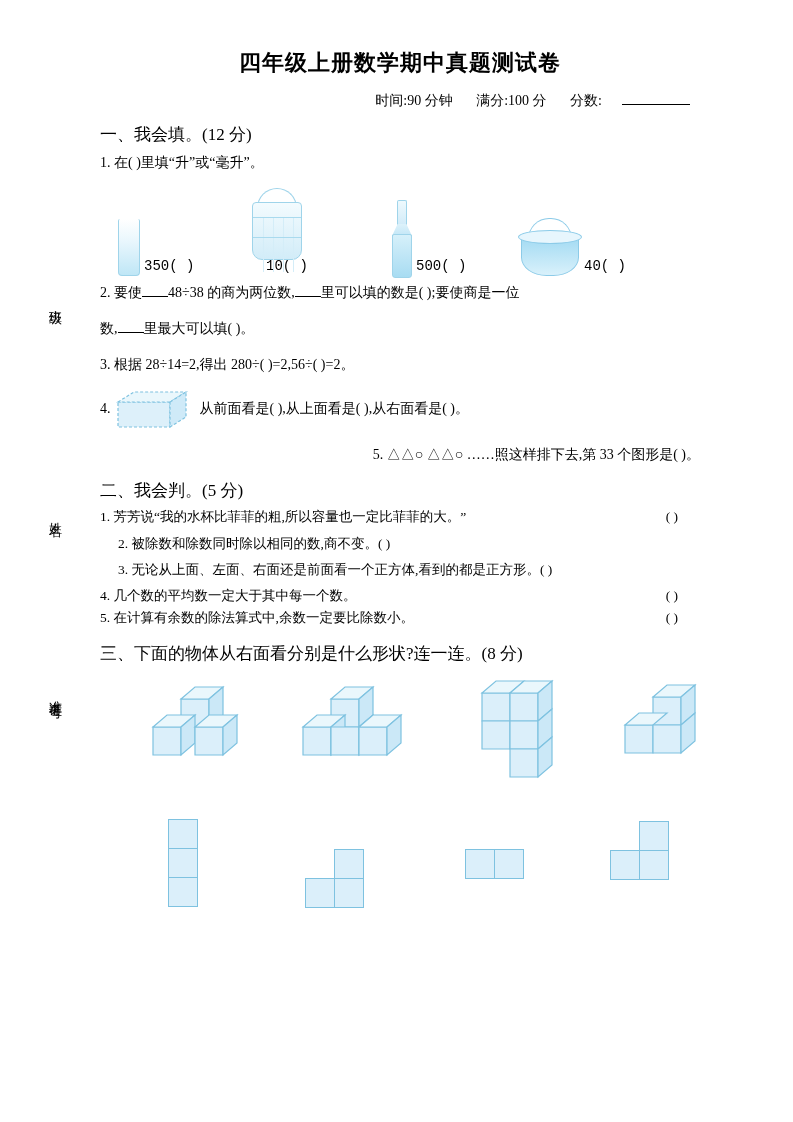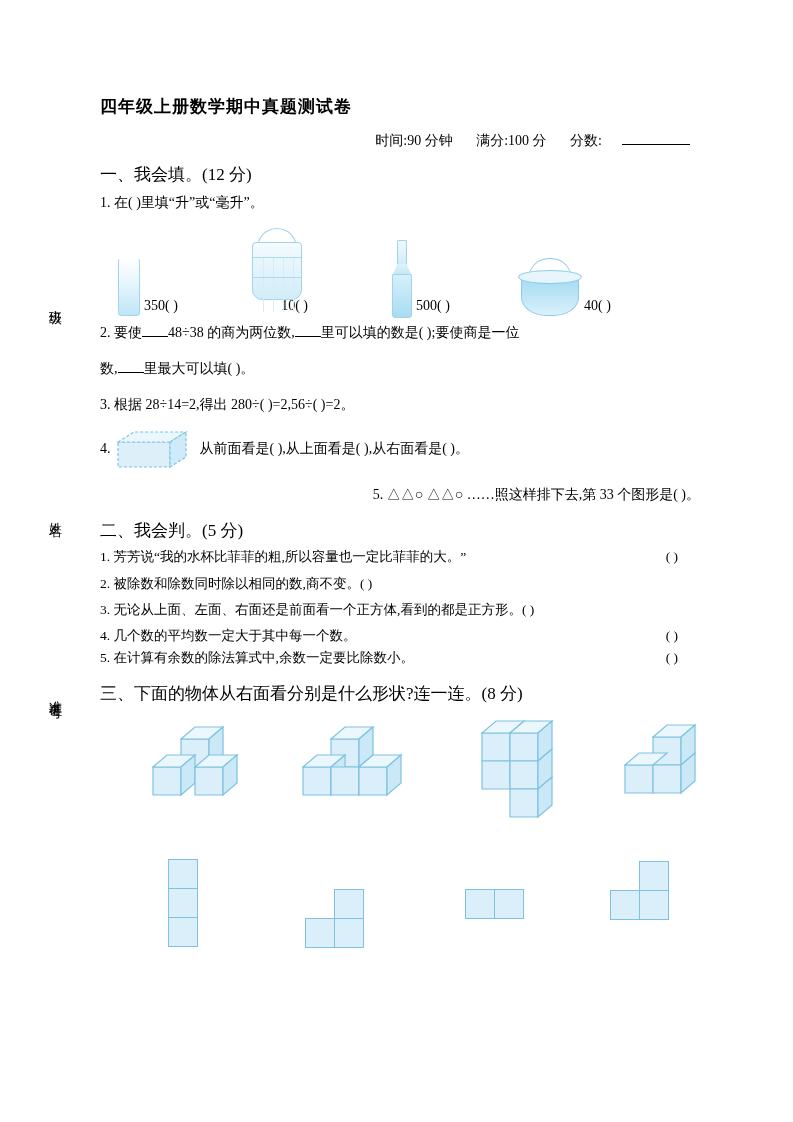--- a/index.html
+++ b/index.html
@@ -38,24 +38,24 @@
   .side-label.l3 { top: 690px; left: 8px; }
 
   
   .page {
     position: absolute;
     left: 100px;
     top: 0;
     width: 600px;
   }
   .title {
-    text-align: left;
-    font-size: 17px;
+    text-align: center;
+    font-size: 22px;
     font-weight: bold;
-    margin-top: 95px;
+    margin-top: 48px;
     letter-spacing: 1px;
   }
   .meta {
     text-align: right;
     font-size: 14px;
     margin-top: 14px;
     padding-right: 10px;
   }
   .meta span { margin-left: 20px; }
   .meta .score-blank {
@@ -67,21 +67,21 @@
   .sec-head {
     font-size: 17px;
     margin-top: 13px;
     margin-bottom: 4px;
   }
   .q {
     font-size: 14px;
     line-height: 22px;
     margin: 6px 0;
   }
-  .q2 { font-size: 13.5px; line-height: 21px; margin: 5px 0; }
+  .q2 { font-size: 13.5px; line-height: 21px; margin: 5px 18px; }
 
   .blank-line {
     display: inline-block;
     border-bottom: 1px solid #000;
     width: 26px;
     height: 11px;
     vertical-align: baseline;
   }
 
   .judge-row {
@@ -98,21 +98,21 @@
     height: 96px;
     margin-top: 6px;
   }
   .vessel-item {
     position: absolute;
     bottom: 0;
     display: flex;
     align-items: flex-end;
     font-size: 14px;
   }
-  .vessel-label { padding-bottom: 2px; }
+  .vessel-label { padding-bottom: 2px; font-family: Liberation Mono, monospace; }
 
   
   .glass {
     width: 20px; height: 56px;
     border: 1.3px solid #9fd4ea;
     border-top: none;
     border-radius: 2px 2px 4px 4px;
     background: linear-gradient(to bottom,#ffffff 0%,#eaf7fd 38%,#bfe6f6 100%);
     margin-right: 4px;
   }

